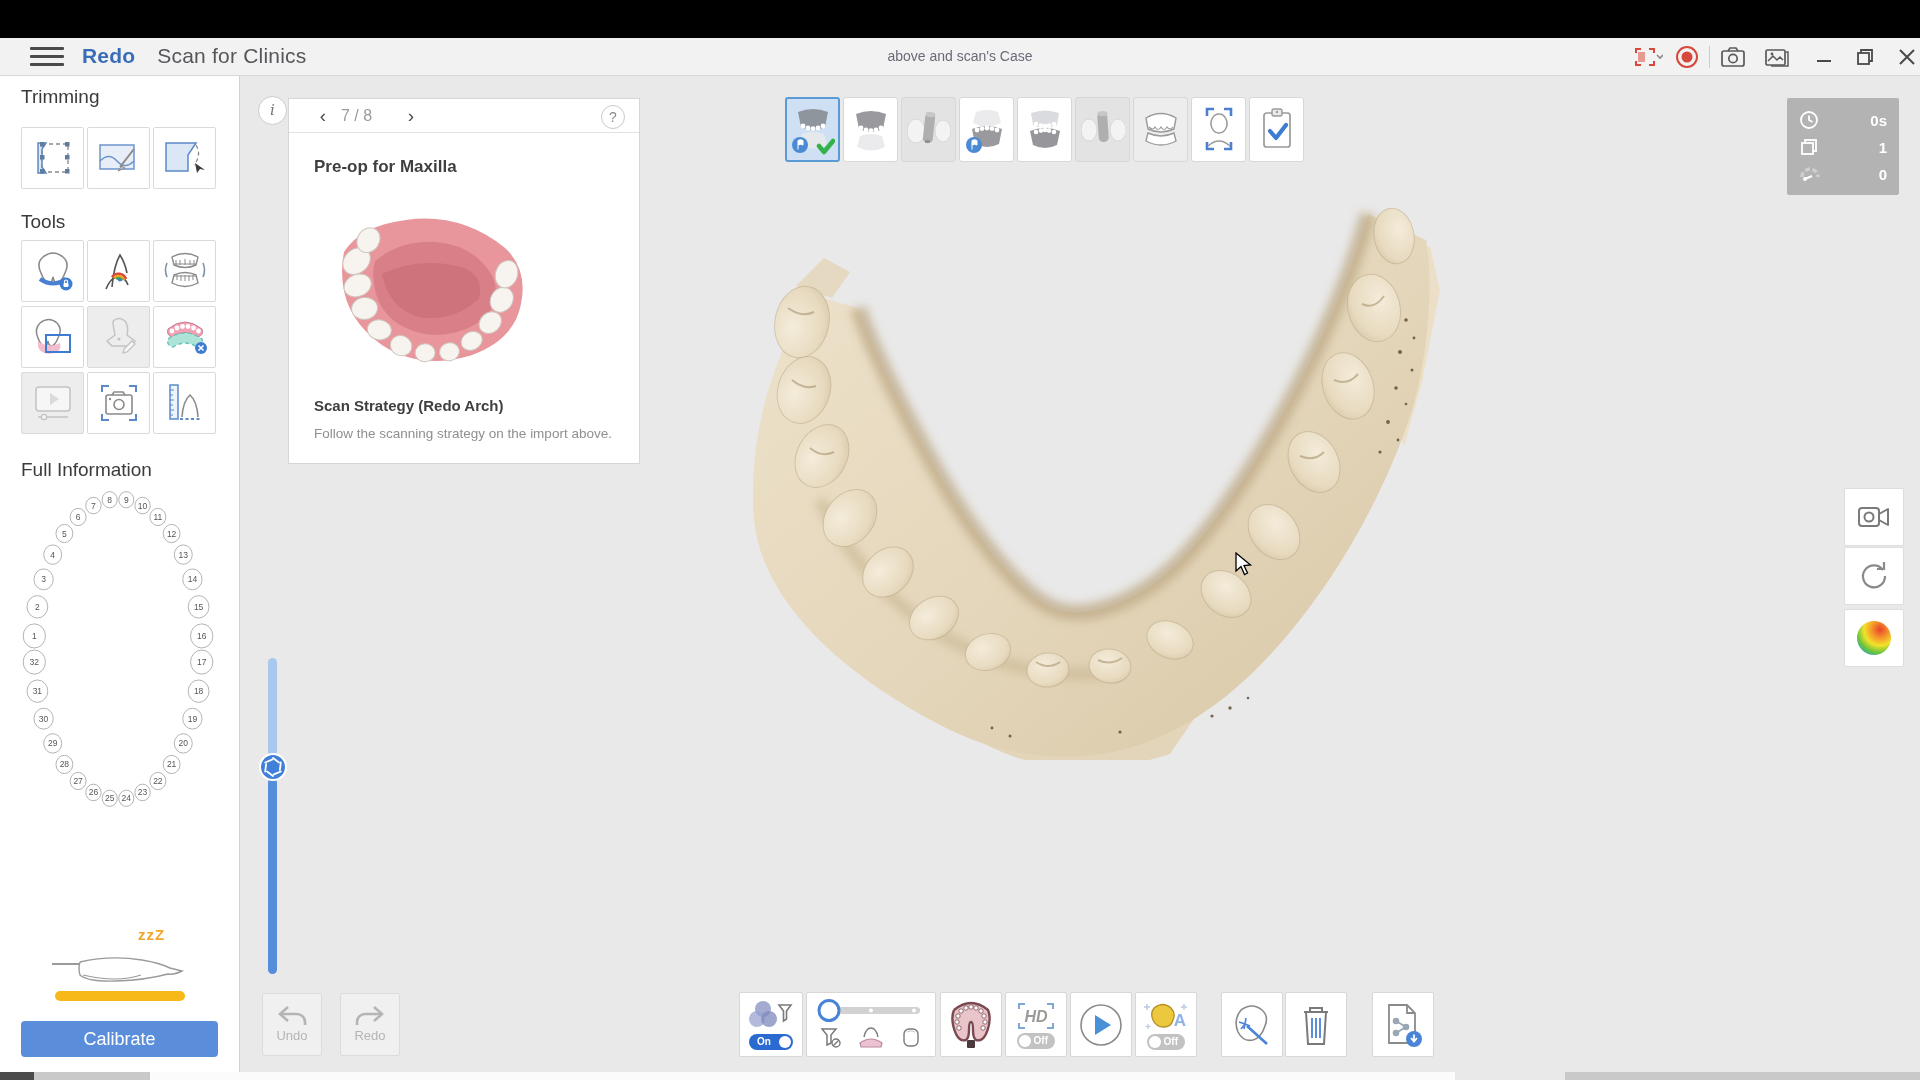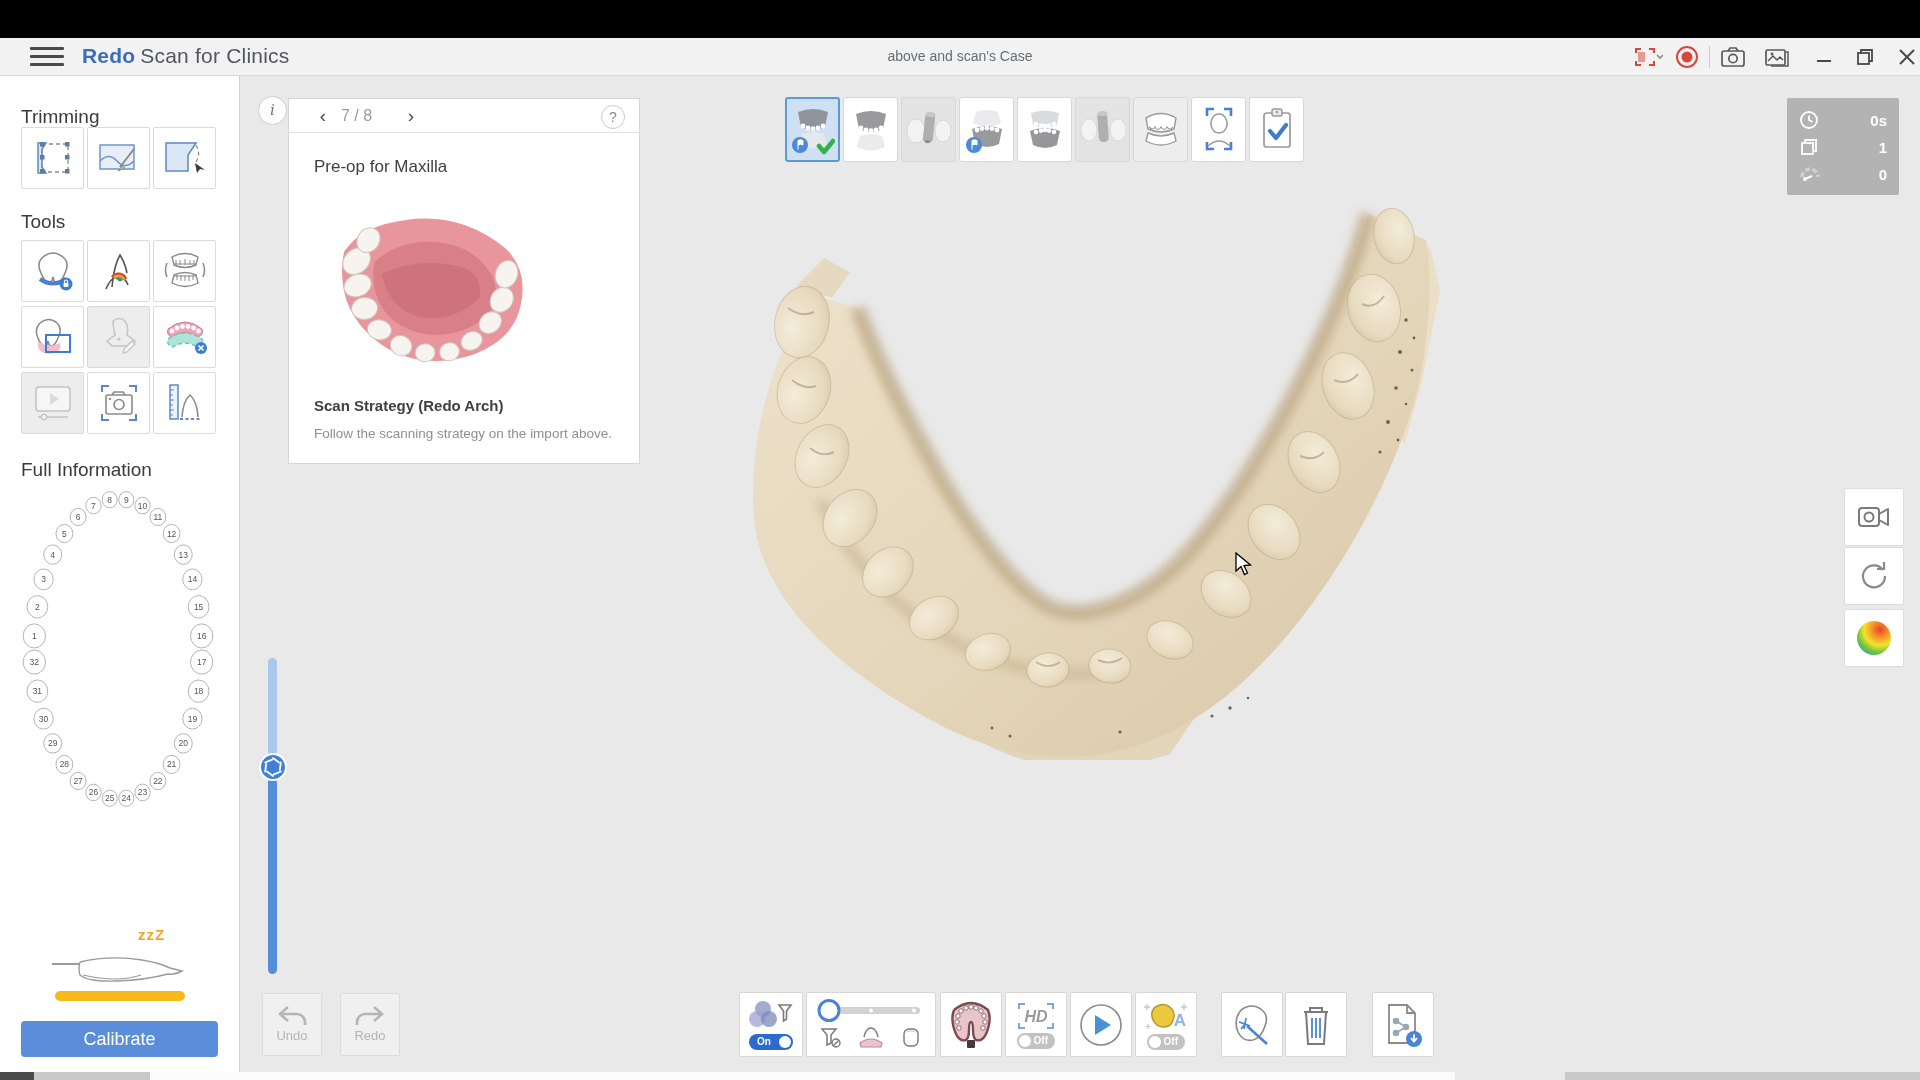--- a/index.html
+++ b/index.html
@@ -8,21 +8,21 @@
   .abs{position:absolute}
   svg{display:block}
 
   
   .black-bar{left:0;top:0;width:1920px;height:38px;background:#000}
   .titlebar{left:0;top:38px;width:1920px;height:38px;background:#f2f2f2;border-bottom:1px solid #d8d8d8;box-sizing:border-box}
   .hamburger{left:30px;top:47px;width:34px;height:20px;cursor:pointer}
   .hamburger div{height:3px;background:#4a4a4a;margin:0 0 5px 0;border-radius:1px}
   .app-title{left:82px;top:44px;font-size:21px;letter-spacing:.2px}
   .app-title .brand{color:#3a6db8;font-weight:700}
-  .app-title .rest{color:#55565a;margin-left:5px}
+  .app-title .rest{color:#55565a;margin-left:22px}
   .case-title{left:0;top:48px;width:1920px;text-align:center;font-size:14px;color:#696b78}
   .win-ctl{top:44px;height:26px;display:flex;align-items:center}
   .tb-divider{width:1px;height:22px;background:#cccccc;margin:0 10px}
 
   
   .sidebar{left:0;top:76px;width:240px;height:996px;background:#ffffff;border-right:1px solid #d2d2d2;box-sizing:border-box}
   .side-heading{font-size:19px;color:#3b3b3b}
   .tile{position:absolute;width:63px;height:62px;background:#fff;border:1px solid #dadada;box-sizing:border-box;
         display:flex;align-items:center;justify-content:center;border-radius:2px}
   .tile.disabled{background:#ededed}
@@ -36,21 +36,21 @@
   .sleep-z{left:138px;top:926px;color:#f2a52d;font-weight:700;font-size:15px;letter-spacing:1px}
   .battery-bar{left:55px;top:991px;width:130px;height:10px;background:#f6b918;border-radius:5px}
 
   
   .guide-panel{left:288px;top:98px;width:352px;height:366px;background:#fff;border:1px solid #d6d6d6;box-sizing:border-box}
   .guide-nav{position:absolute;left:0;top:0;width:100%;height:34px;border-bottom:1px solid #e2e2e2;box-sizing:border-box}
   .nav-chev{position:absolute;top:5px;width:24px;height:24px;font-size:19px;color:#4a4a4a;text-align:center;line-height:24px;cursor:pointer}
   .page-ind{position:absolute;left:52px;top:8px;font-size:16px;color:#9b9b9b}
   .help-btn{position:absolute;right:14px;top:6px;width:22px;height:22px;border:1px solid #c9c9c9;border-radius:50%;
             color:#8a8a8a;font-size:14px;text-align:center;line-height:22px;background:#fff;cursor:pointer}
-  .guide-title{position:absolute;left:25px;top:58px;font-size:17px;font-weight:400;color:#3f3f3f}
+  .guide-title{position:absolute;left:25px;top:58px;font-size:17px;font-weight:700;color:#3f3f3f}
   .guide-img{position:absolute;left:27px;top:95px}
   .strategy-title{position:absolute;left:25px;top:298px;font-size:15px;font-weight:700;color:#3f3f3f}
   .strategy-desc{position:absolute;left:25px;top:327px;font-size:13.5px;color:#8f8f8f}
   .info-btn{left:258px;top:96px;width:27px;height:27px;background:#fff;border:1px solid #cbcbcb;border-radius:50%;
             font-family:"DejaVu Serif",serif;font-style:italic;color:#757575;font-size:15px;text-align:center;line-height:27px;cursor:pointer}
 
   
   .stage-tile{position:absolute;top:97px;width:55px;height:65px;background:#fff;border:1px solid #d7d7d7;box-sizing:border-box;
               border-radius:3px;display:flex;align-items:center;justify-content:center;cursor:pointer}
   .stage-tile.selected{background:#cfe0f4;border:2px solid #5b9bd5}
@@ -149,21 +149,21 @@
   </span>
   <span style="margin-left:24px">
     <svg width="18" height="18" viewBox="0 0 18 18">
         <path d="M2 2 L16 16 M16 2 L2 16" stroke="#4a4a4a" stroke-width="2"></path>
       </svg>
   </span>
 </div>
 
 <div class="abs sidebar"></div>
 
-<div class="abs side-heading" style="left:21px;top:106px">Trimming</div>
+<div class="abs side-heading" style="left:21px;top:86px">Trimming</div>
 
 <div class="tile" style="left:21px;top:127px">
   <svg width="46" height="42" viewBox="0 0 46 42">
     <path d="M8 6 h8 l-4 6 v18 l4 6 h-8 z" fill="#dce7f5" stroke="#5b89c9" stroke-width="1.5"></path>
     <rect x="12" y="7" width="26" height="28" fill="none" stroke="#8a8a8a" stroke-width="1.3" stroke-dasharray="4 3"></rect>
     <g fill="#5f7b9e">
       <rect x="10" y="5" width="4.5" height="4.5"></rect>
         <rect x="35" y="5" width="4.5" height="4.5"></rect>
       <rect x="10" y="32" width="4.5" height="4.5"></rect>
         <rect x="35" y="32" width="4.5" height="4.5"></rect>

